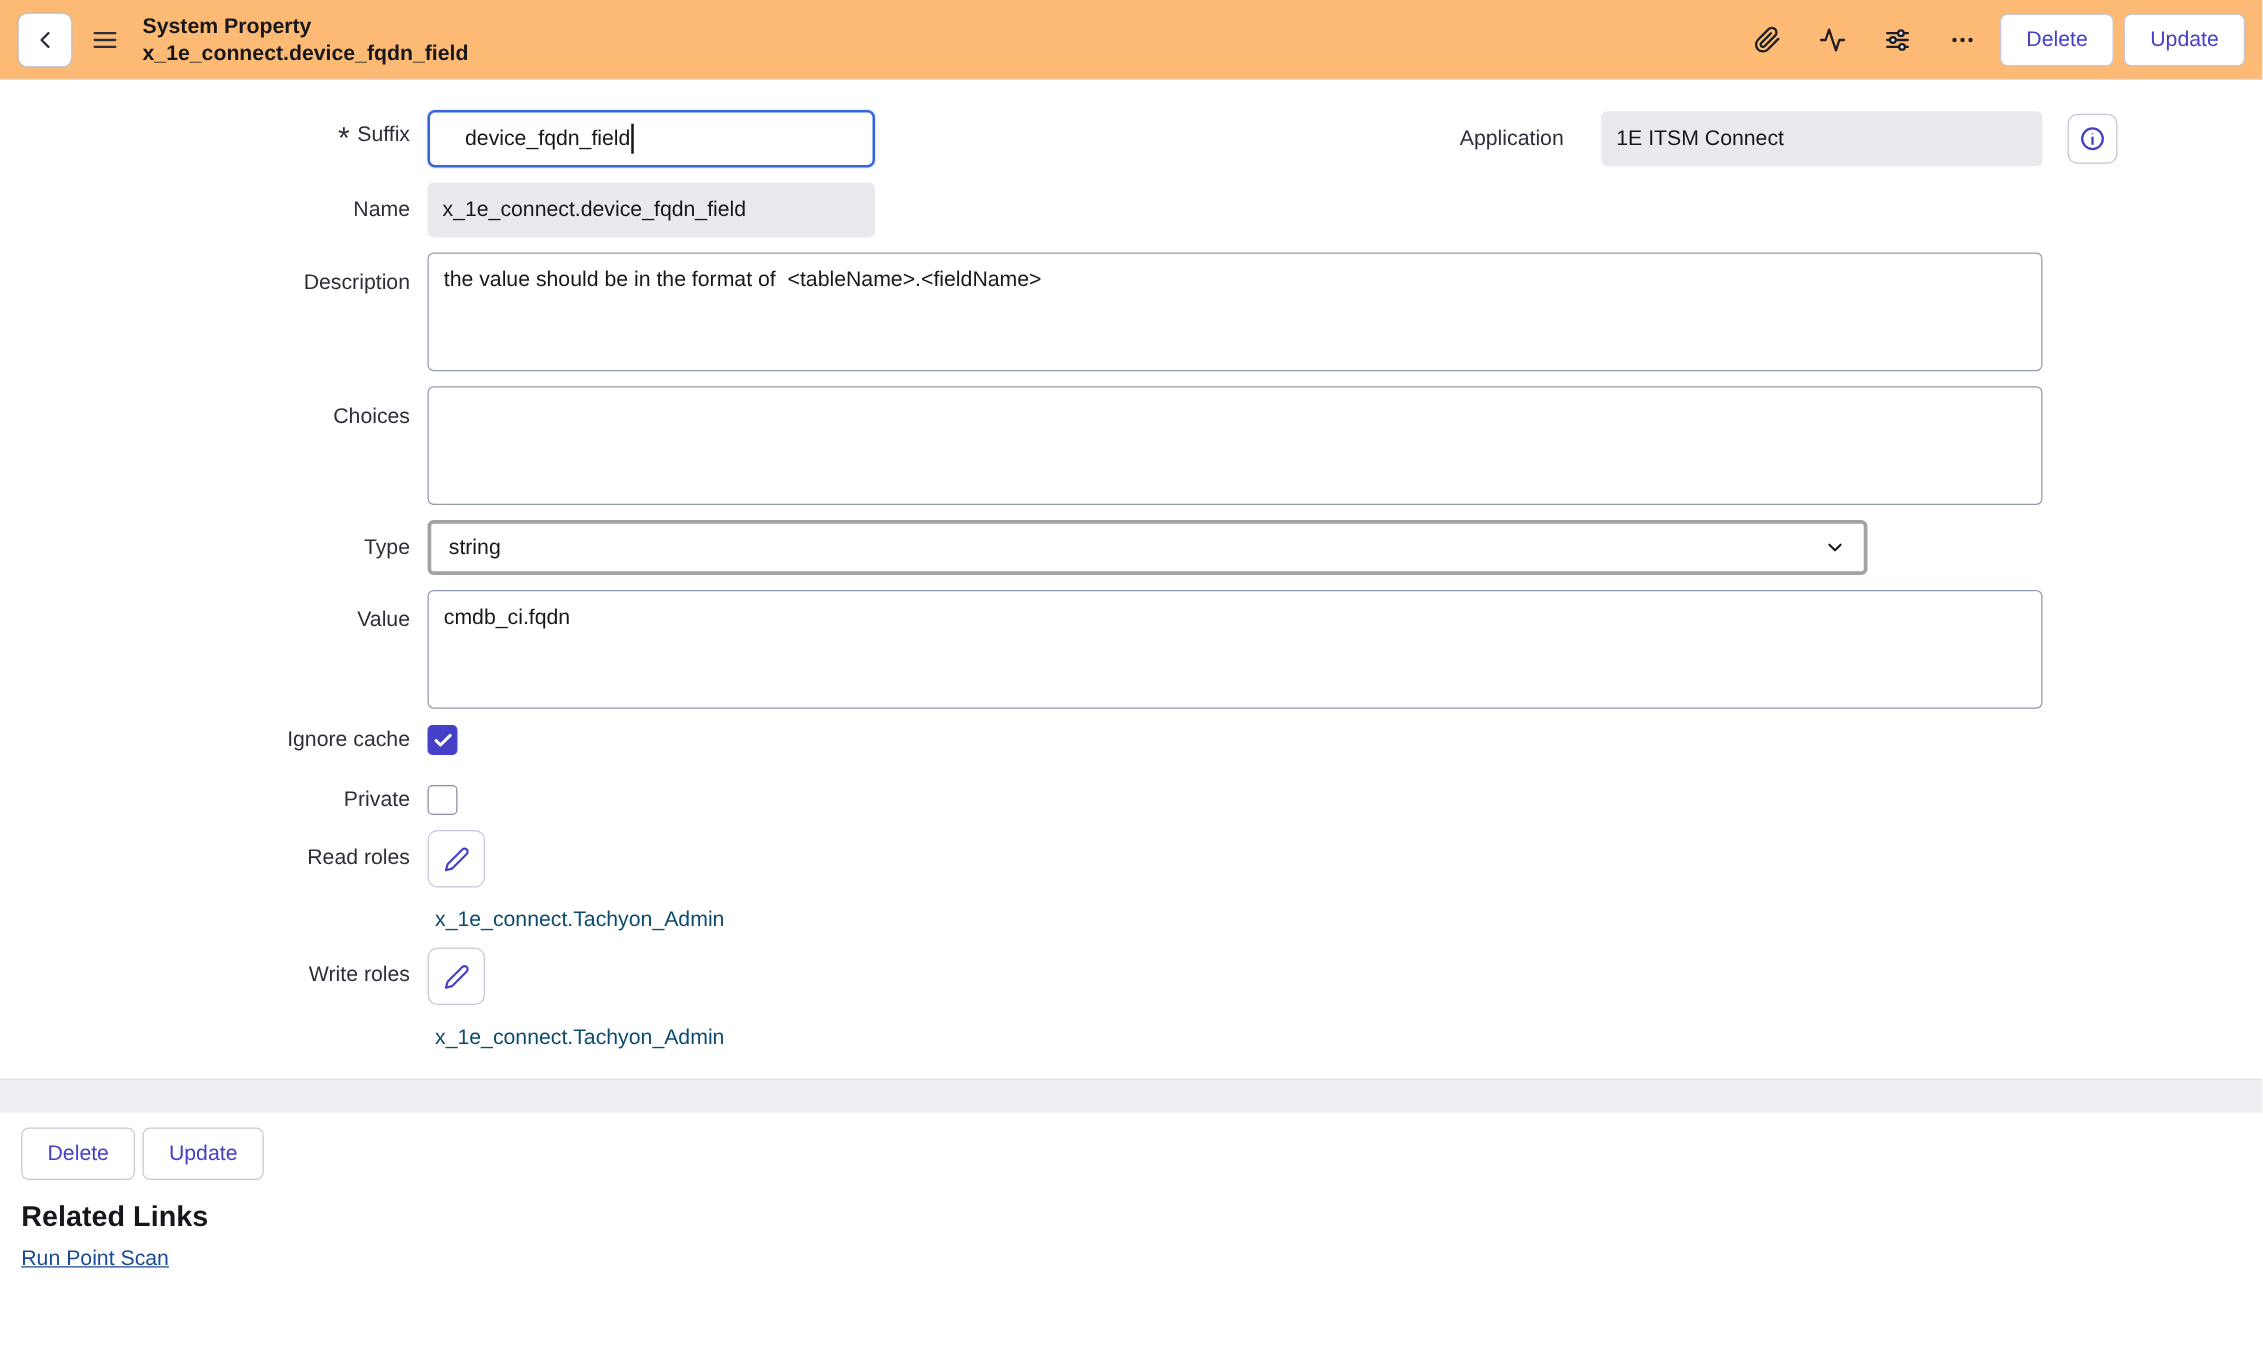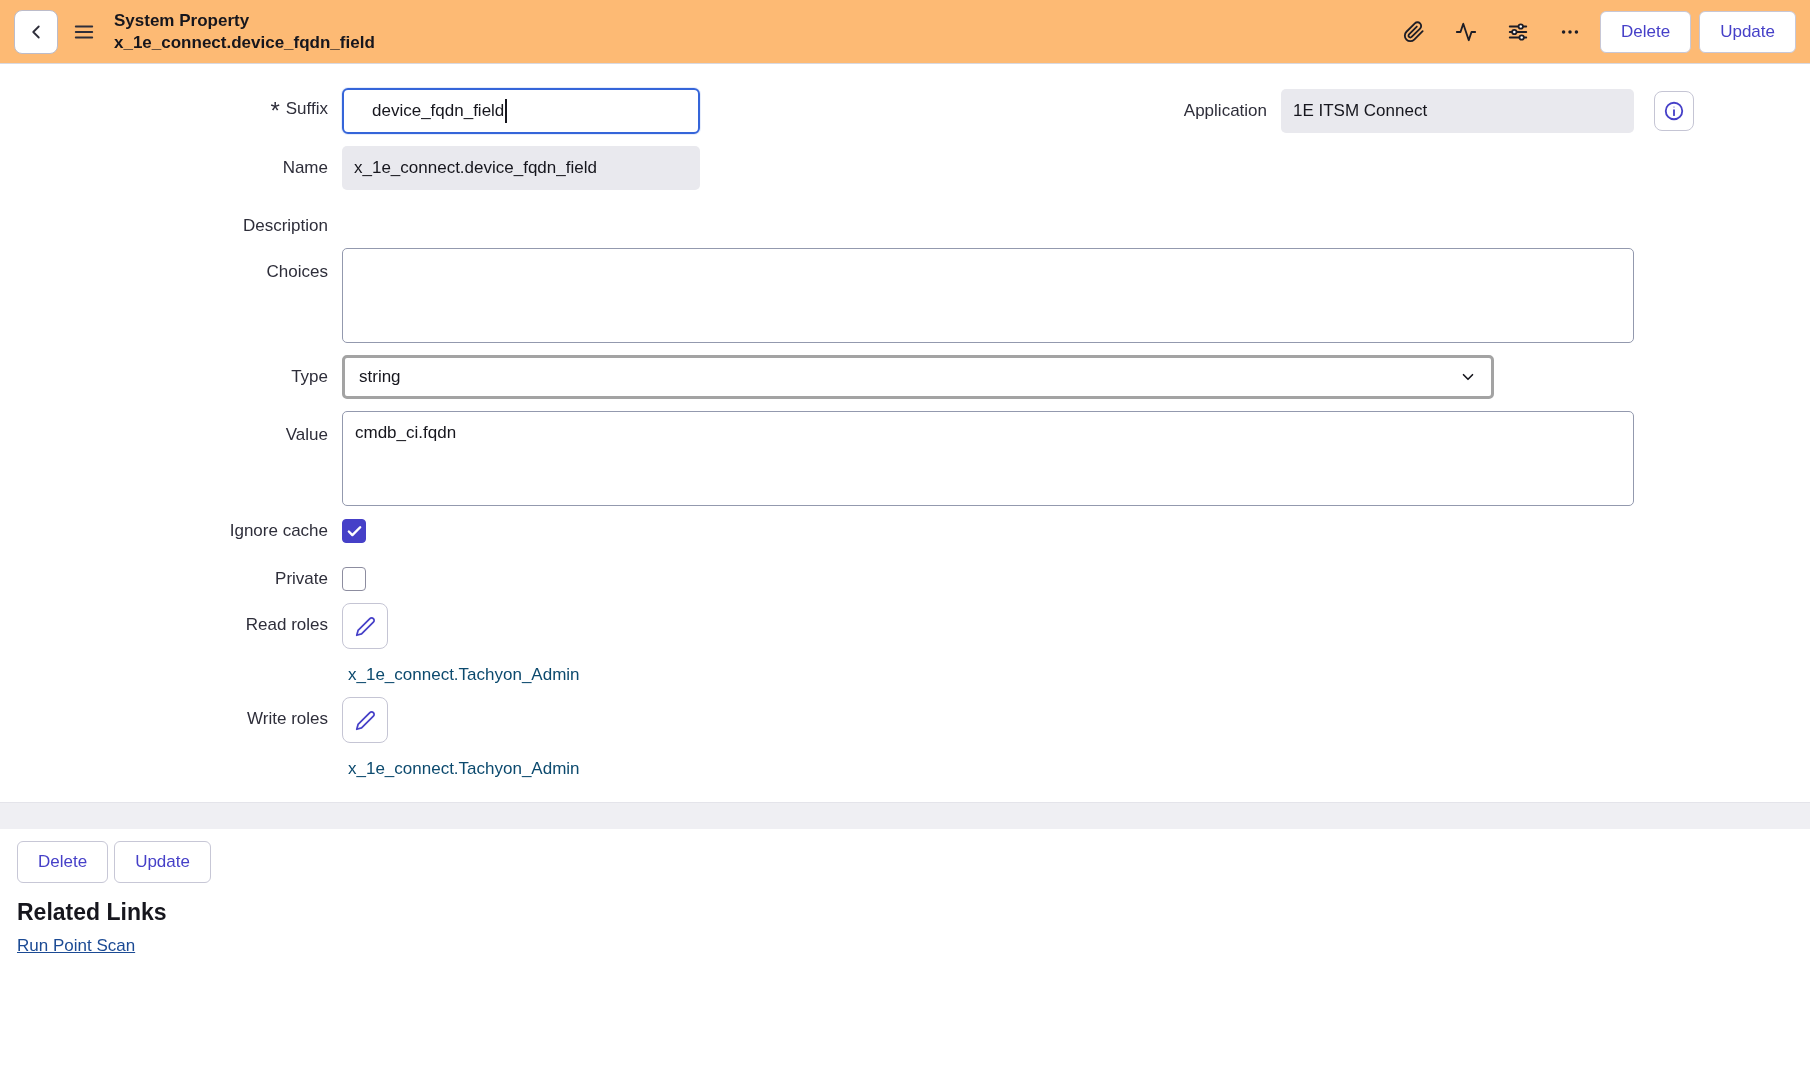--- a/index.html
+++ b/index.html
@@ -78,21 +78,21 @@
   }
   .caret { display:inline-block; width:2px; height:24px; background:#16161d; margin-left:1px; }
 
   .readonly-input {
     height:44px;
     background:#e9e9ee; border:none; border-radius:5px;
     font-family:inherit; font-size:17px; color:#16161d;
     padding:0 12px; outline:none;
   }
   .name-input { width:358px; }
-  .app-input { width:353px; }
+  .app-input { width:353px;margin-left:16px; }
 
   .app-group { margin-left:auto; display:flex; align-items:center; }
   .app-label { width:auto; }
   .info-btn {
     width:40px; height:40px; margin-left:20px;
     border:1px solid #c5c5d4; border-radius:8px;
     background:#fff; color:#4640c8;
     display:flex; align-items:center; justify-content:center;
     cursor:pointer; flex:none;
   }
@@ -225,20 +225,21 @@
     </div>
   </div>
 
   <div class="frow center">
     <label class="flabel">Name</label>
     <input class="readonly-input name-input" readonly="" value="x_1e_connect.device_fqdn_field" style="">
   </div>
 
   <div class="frow">
     <label class="flabel ta-label">Description</label>
+    <textarea class="ta" style="">the value should be in the format of  &lt;tableName&gt;.&lt;fieldName&gt;</textarea>
   </div>
 
   <div class="frow">
     <label class="flabel ta-label">Choices</label>
     <textarea class="ta" style=""></textarea>
   </div>
 
   <div class="frow center">
     <label class="flabel">Type</label>
     <div class="select">

